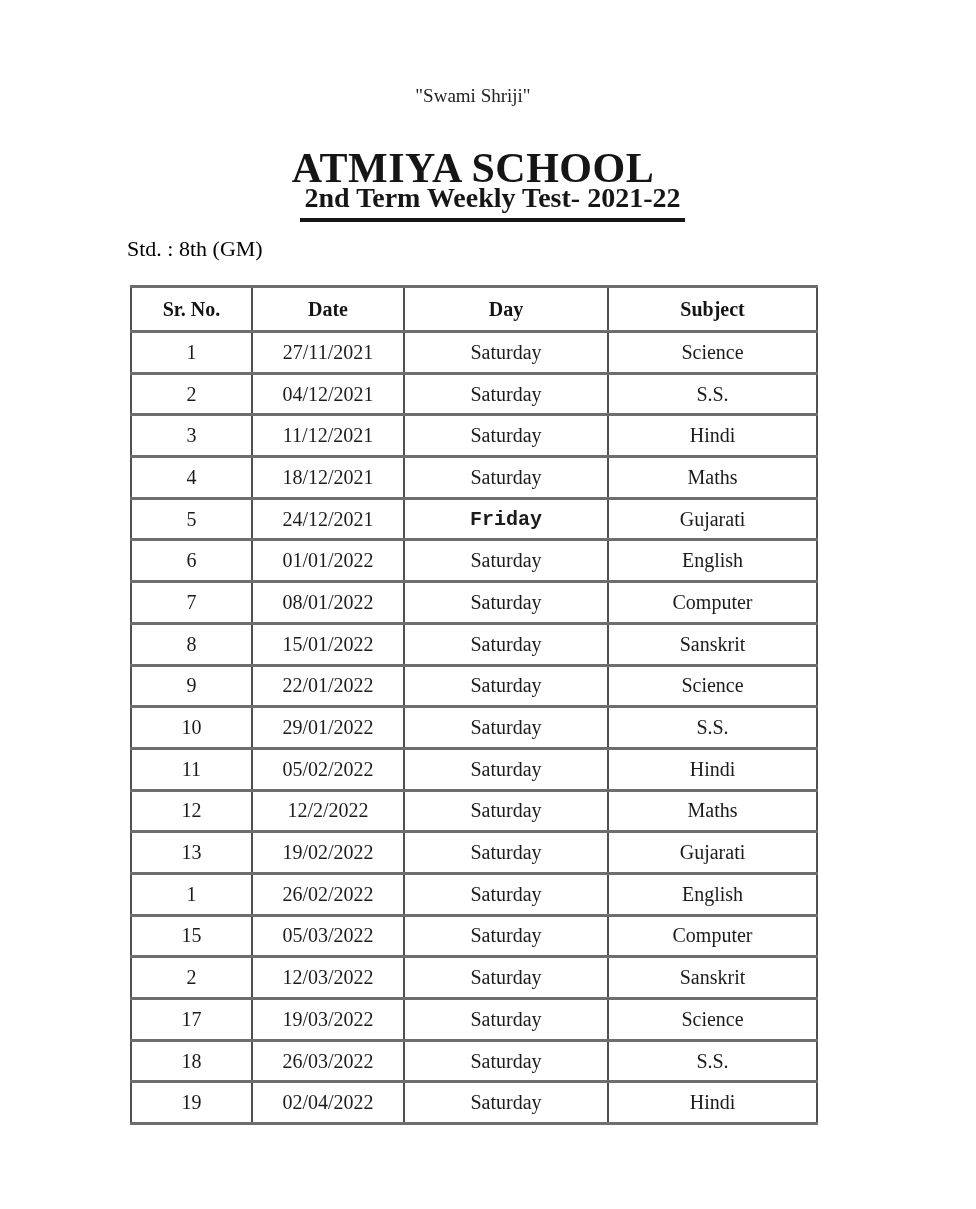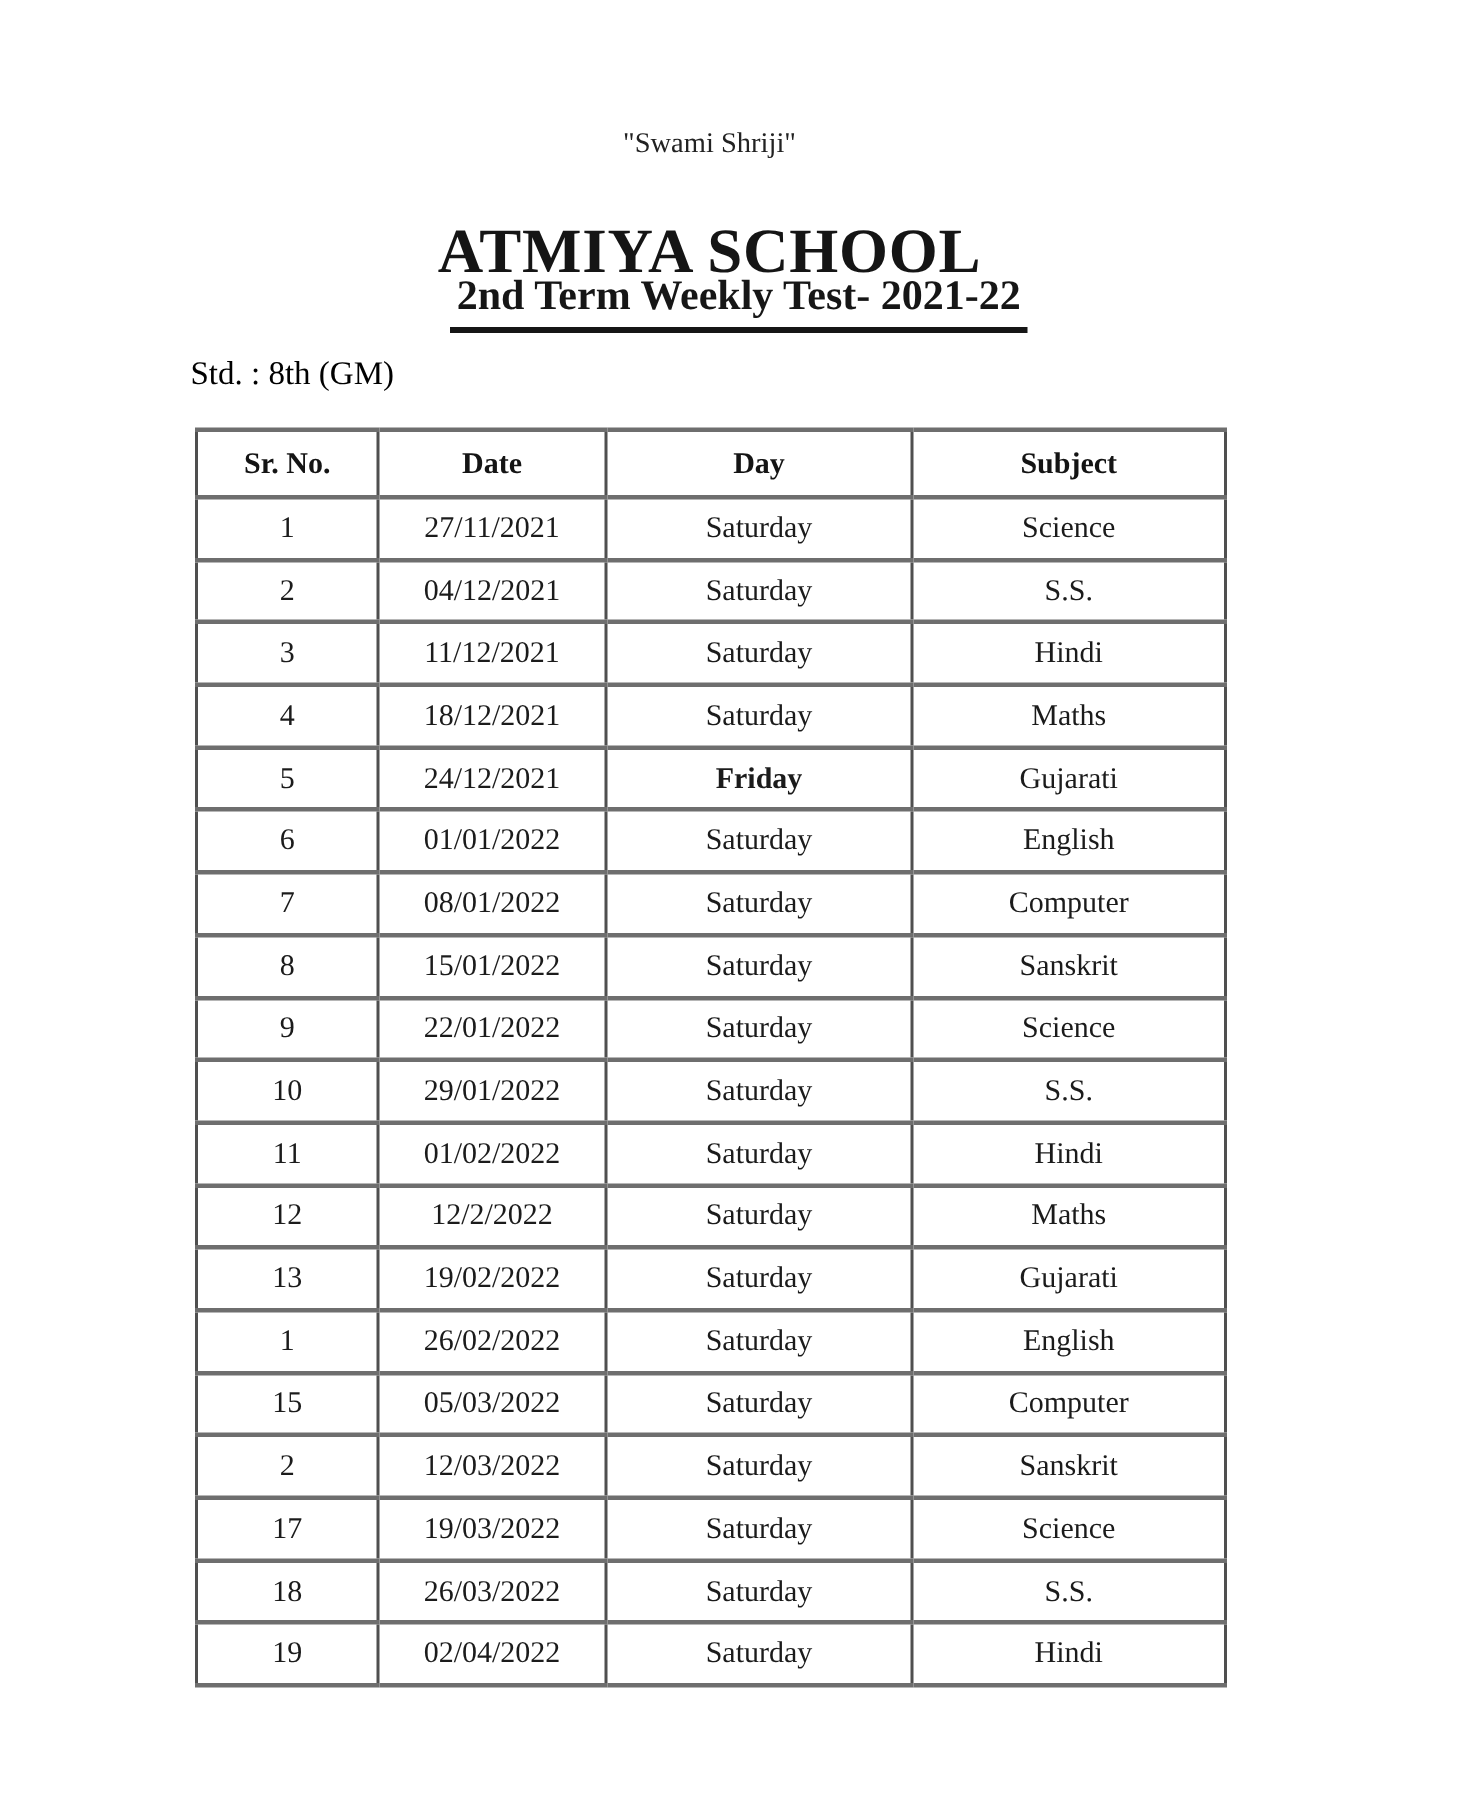--- a/index.html
+++ b/index.html
@@ -55,21 +55,21 @@
     border-left: 2px solid #4f4f4f;
     border-right: 2px solid #4f4f4f;
     text-align: center; vertical-align: middle;
     font-size: 20px;
     color: #1b1b1b;
     padding: 0;
   }
   table.schedule thead tr { height: 45px; }
   table.schedule thead th { font-weight: bold; color: #141414; }
   table.schedule tbody tr { height: 41.7px; }
-  .bold-cell { font-weight: bold; color: #121212; }
+  .bold-cell { font-weight: bold; color: #121212; font-family: Liberation Mono, monospace; }
 </style>
 </head>
 <body>
 
 <div class="page">
 
   <div class="center-band quote">"Swami Shriji"</div>
 
   <div class="center-band school-name">ATMIYA SCHOOL</div>
 
@@ -150,21 +150,21 @@
           <td>Science</td>
         </tr>
         <tr>
           <td>10</td>
           <td>29/01/2022</td>
           <td>Saturday</td>
           <td>S.S.</td>
         </tr>
         <tr>
           <td>11</td>
-          <td>01/02/2022</td>
+          <td>05/02/2022</td>
           <td>Saturday</td>
           <td>Hindi</td>
         </tr>
         <tr>
           <td>12</td>
           <td>12/2/2022</td>
           <td>Saturday</td>
           <td>Maths</td>
         </tr>
         <tr>

